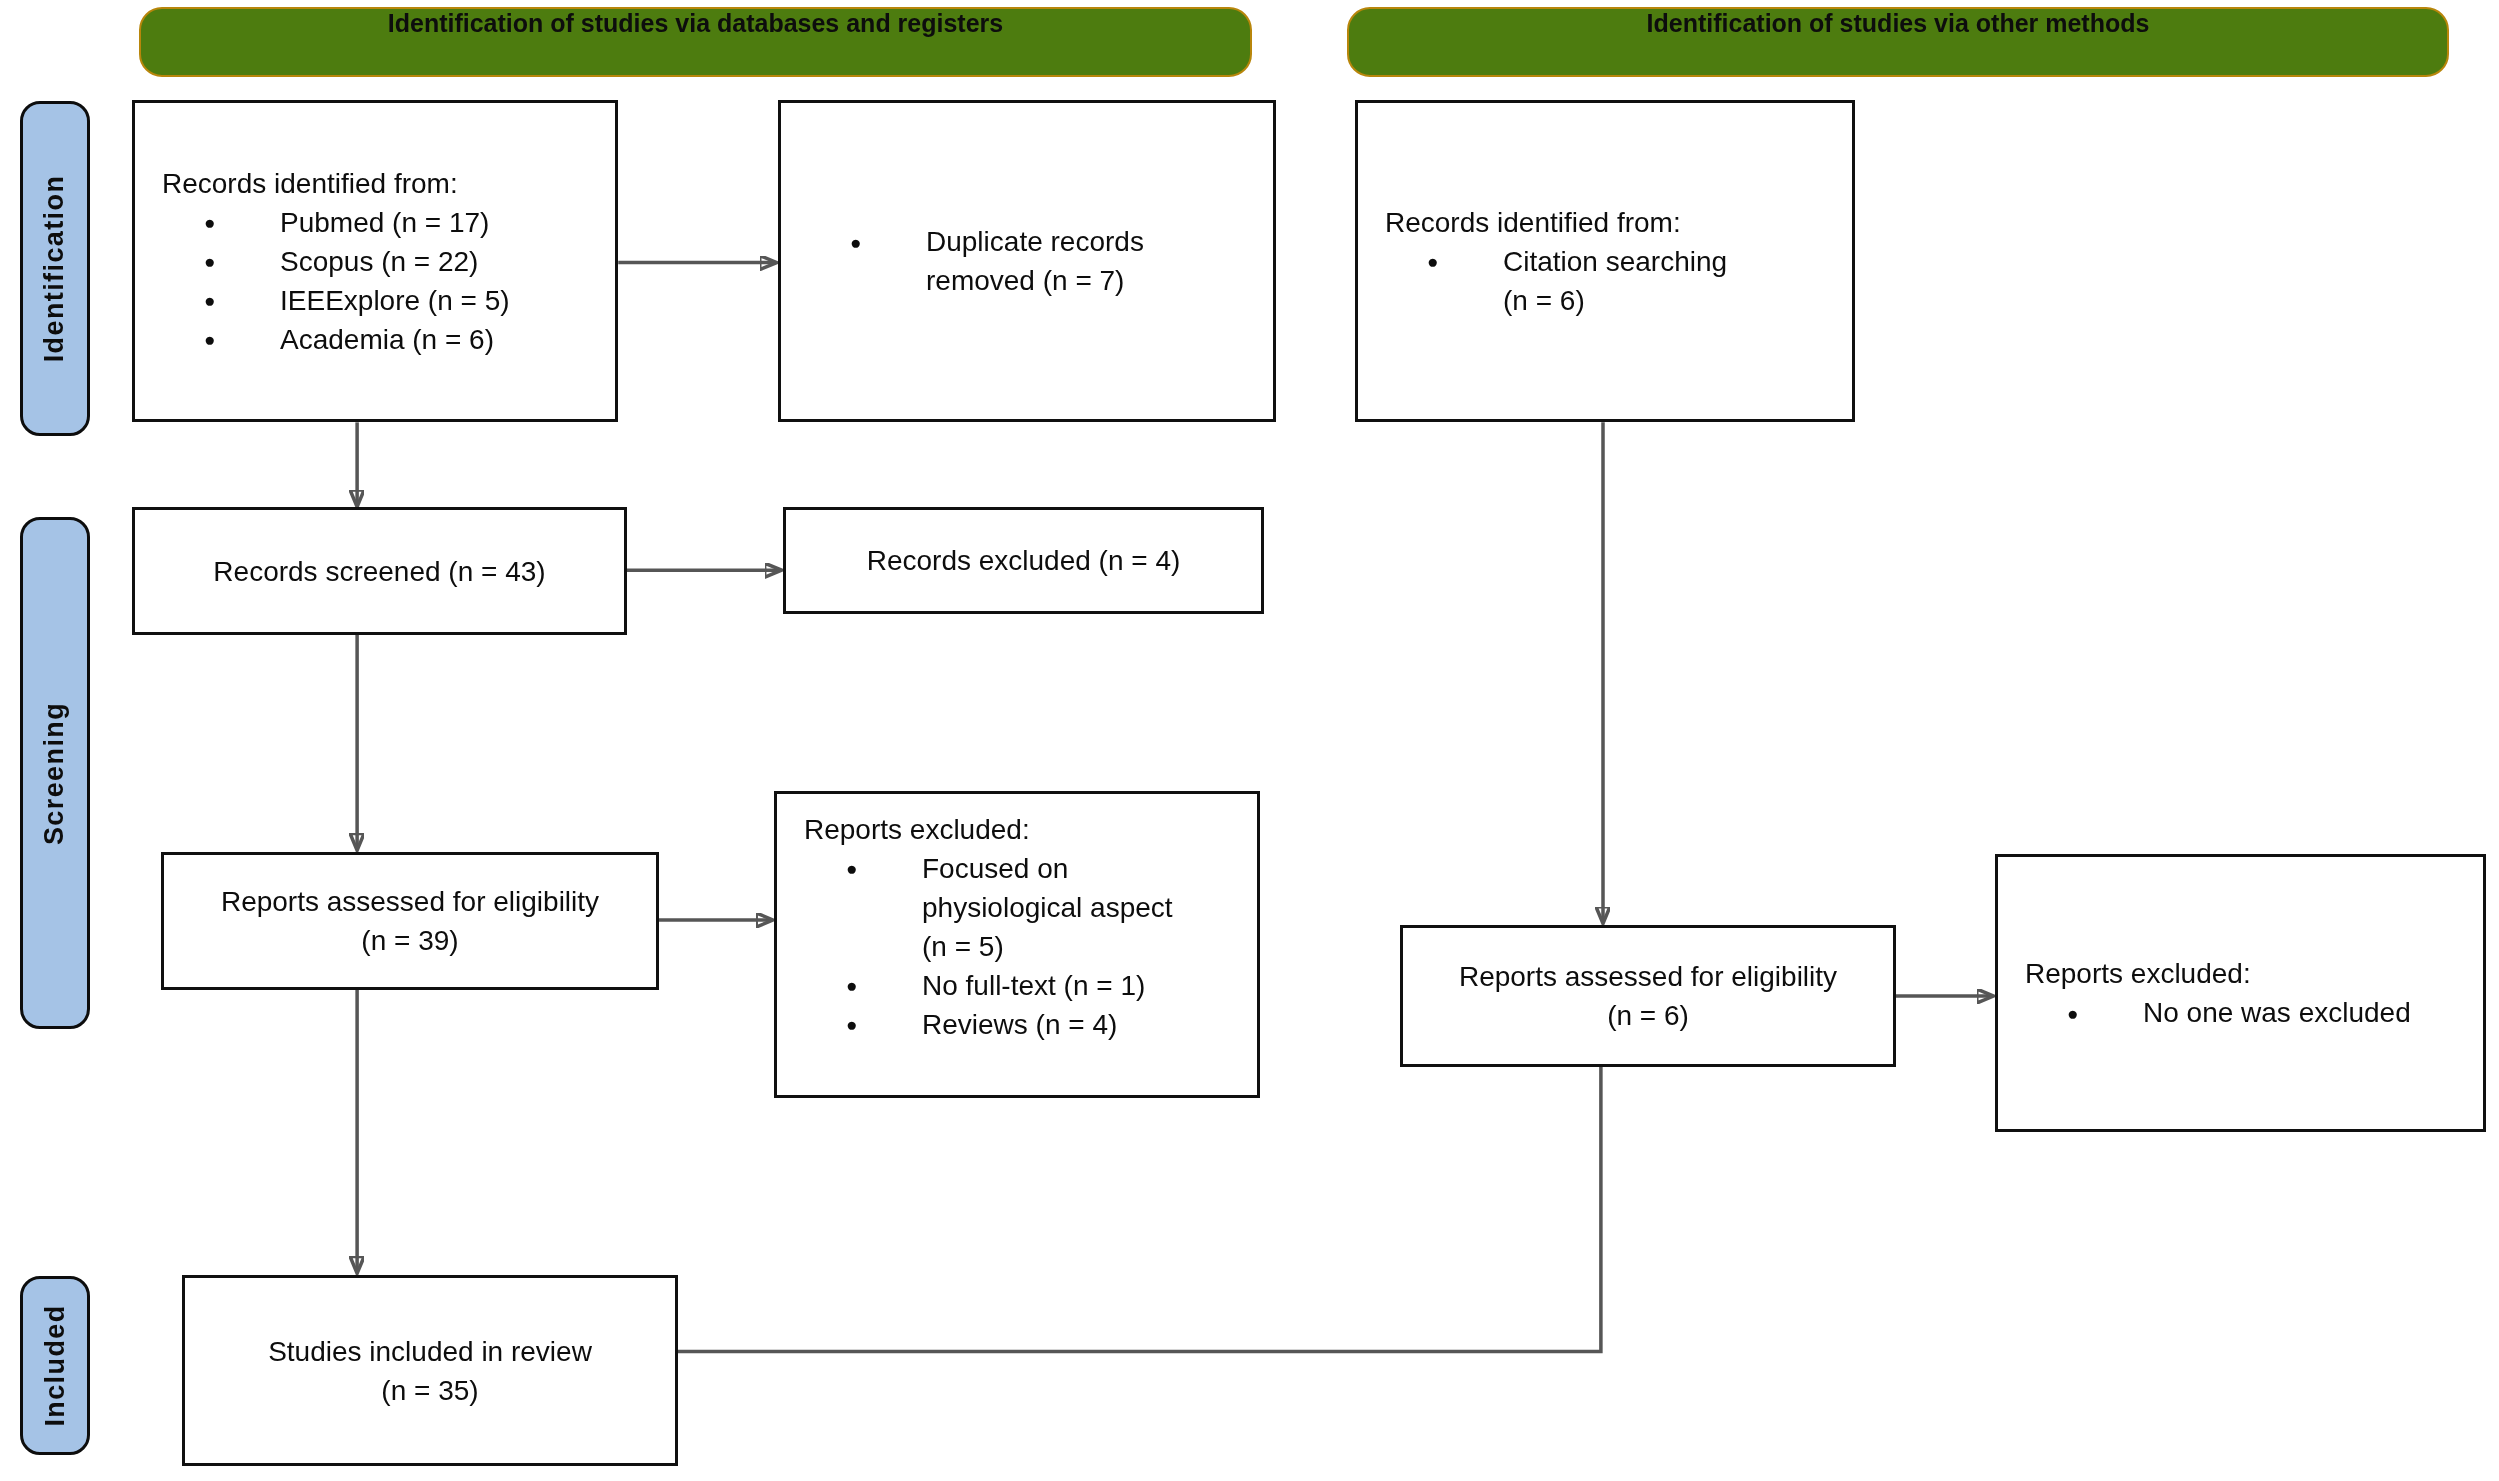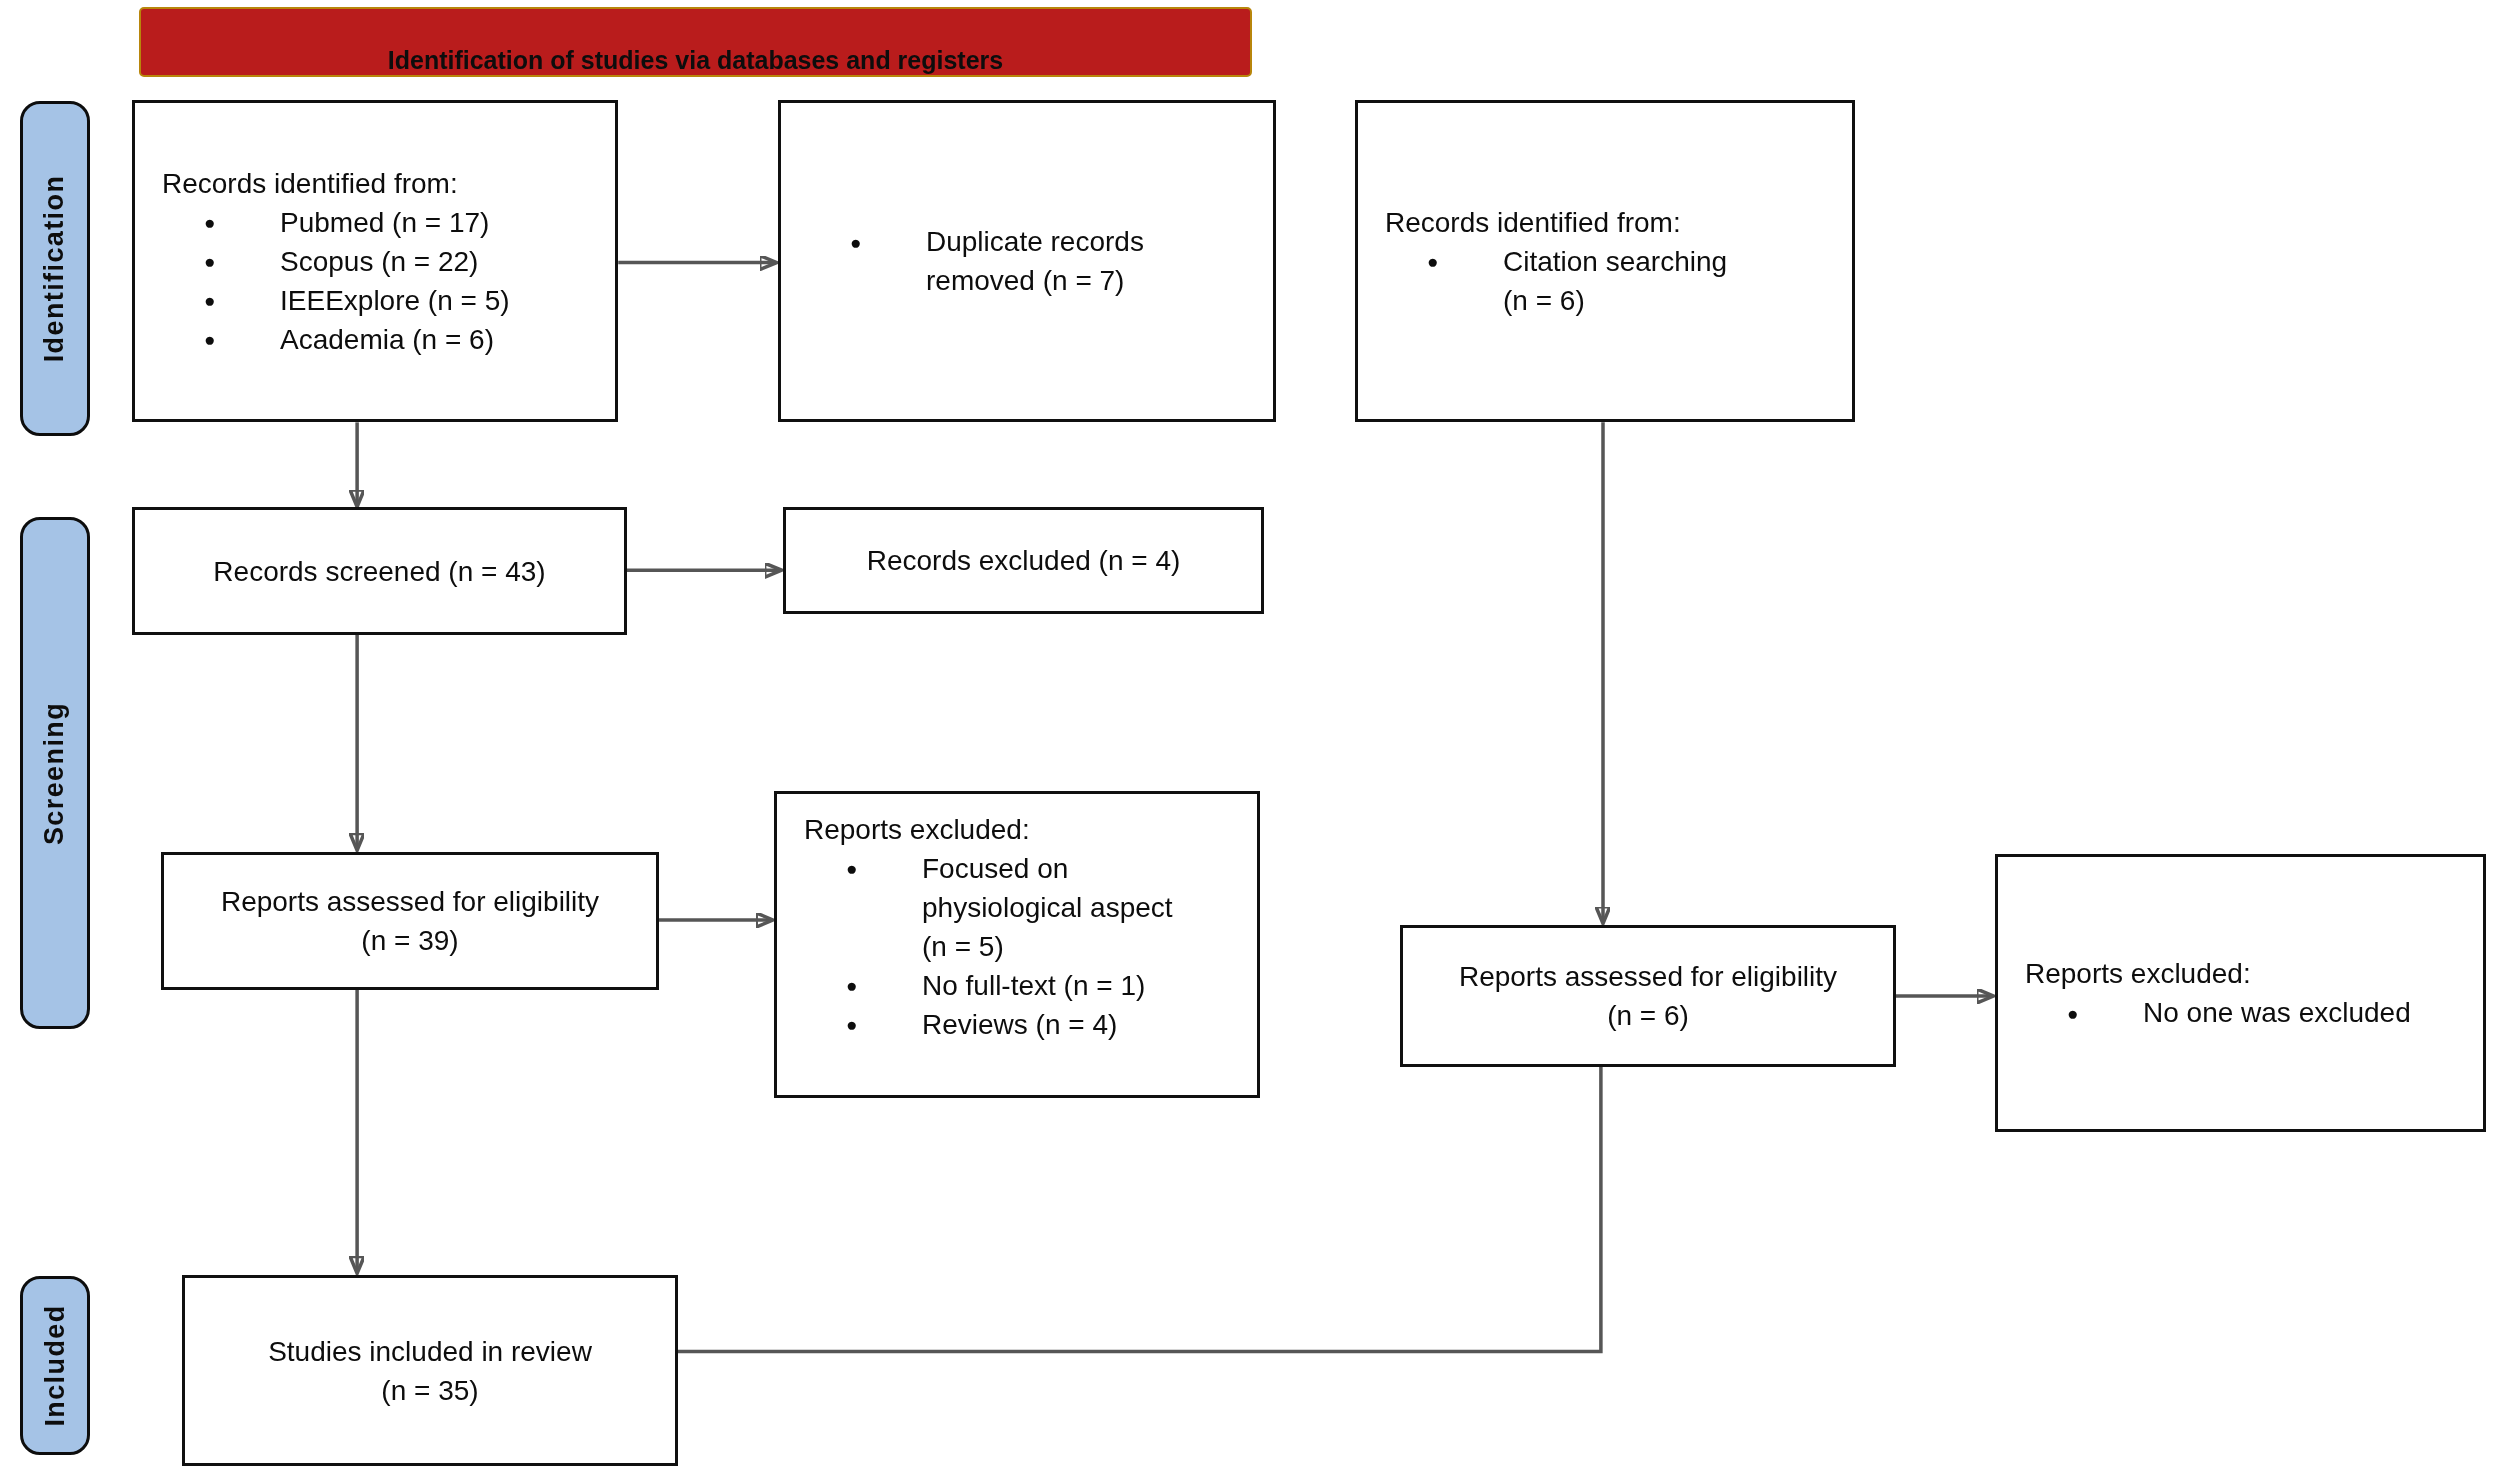--- a/index.html
+++ b/index.html
@@ -13,25 +13,25 @@
     position: relative;
     width: 2500px;
     height: 1481px;
     background: #ffffff;
     overflow: hidden;
   }
 
   
   .banner {
     position: absolute;
-    background: #b91c1c;
+    background: #4d7c0f;
     border: 2.8px solid #B8860B;
-    border-radius: 5px;
+    border-radius: 23px;
     display: flex;
-    align-items: flex-end;
+    align-items: flex-start;
     justify-content: center;
     font-size: 25px;
     font-weight: bold;
     text-align: center;
     box-sizing: border-box;
   }
 
   
   .stage {
     position: absolute;
@@ -133,20 +133,23 @@
     <path d="M868 1307 H1096" marker-end="url(#ah)"></path>
     <path d="M507 1406 V1807" marker-end="url(#ah)"></path>
     <path d="M2277 600 V1310" marker-end="url(#ah)"></path>
     <path d="M2626 1415 H2830" marker-end="url(#ah)"></path>
     <path d="M2274 1516 V1920 H899" marker-end="url(#ah)"></path>
   </svg>
 
   <div class="banner" style="left:139px; top:7px; width:1113px; height:70px;">
     <span>Identification of studies via databases and registers</span>
   </div>
+  <div class="banner" style="left:1347px; top:7px; width:1102px; height:70px;">
+    <span>Identification of studies via other methods</span>
+  </div>
 
   <div class="stage" style="left:20px; top:101px; width:70px; height:335px;">
     <span class="vtext">Identification</span>
   </div>
   <div class="stage" style="left:20px; top:517px; width:70px; height:512px;">
     <span class="vtext">Screening</span>
   </div>
   <div class="stage" style="left:20px; top:1276px; width:70px; height:179px;">
     <span class="vtext">Included</span>
   </div>

